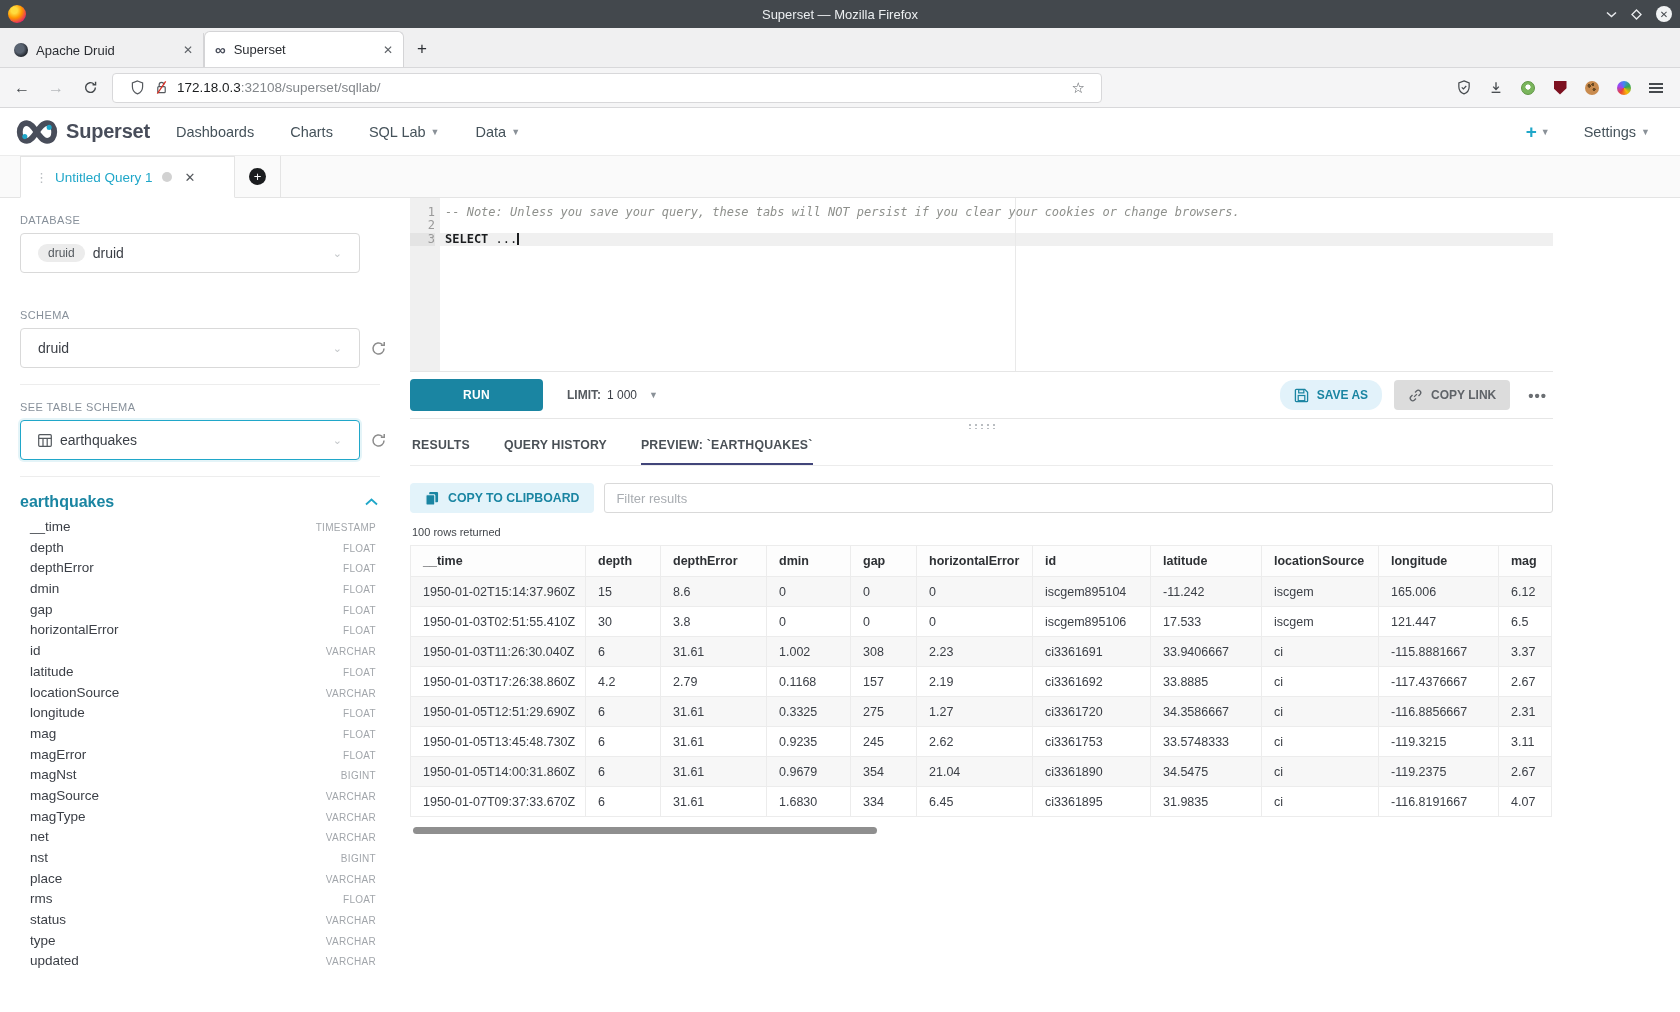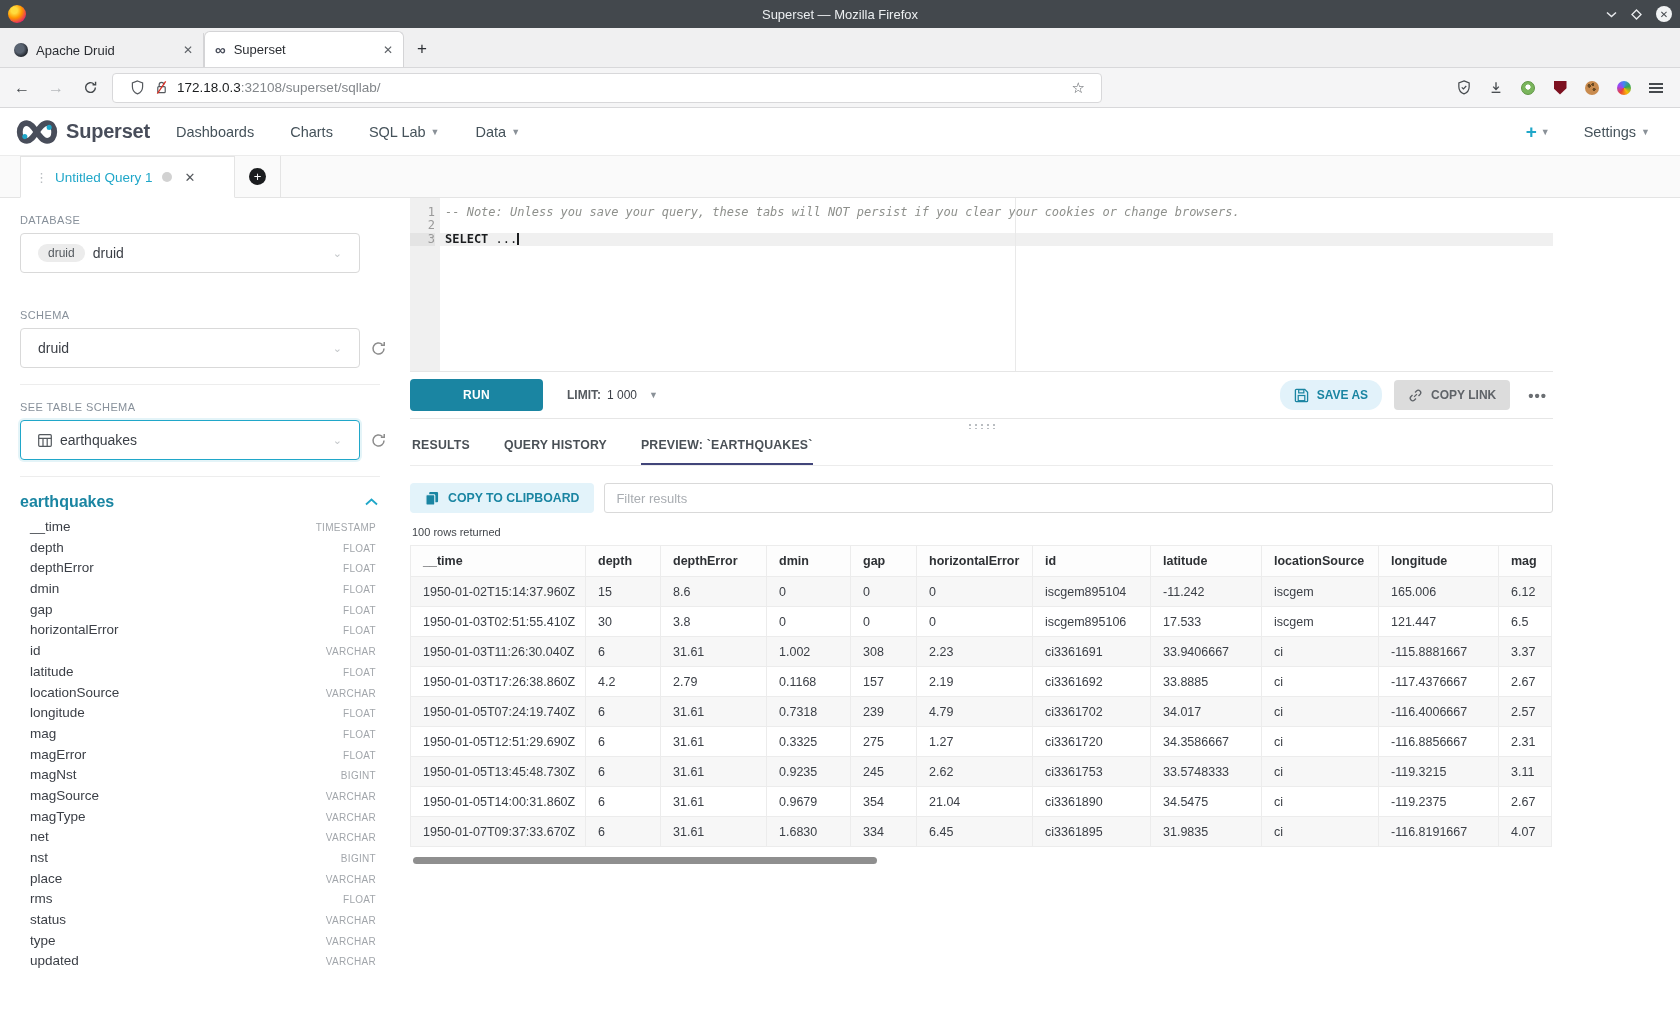--- a/index.html
+++ b/index.html
@@ -587,33 +587,20 @@
               <td>0.1168</td>
               <td>157</td>
               <td>2.19</td>
               <td>ci3361692</td>
               <td>33.8885</td>
               <td>ci</td>
               <td>-117.4376667</td>
               <td>2.67</td>
             </tr>
             <tr>
-              <td>1950-01-05T07:24:19.740Z</td>
-              <td>6</td>
-              <td>31.61</td>
-              <td>0.7318</td>
-              <td>239</td>
-              <td>4.79</td>
-              <td>ci3361702</td>
-              <td>34.017</td>
-              <td>ci</td>
-              <td>-116.4006667</td>
-              <td>2.57</td>
-            </tr>
-            <tr>
               <td>1950-01-05T12:51:29.690Z</td>
               <td>6</td>
               <td>31.61</td>
               <td>0.3325</td>
               <td>275</td>
               <td>1.27</td>
               <td>ci3361720</td>
               <td>34.3586667</td>
               <td>ci</td>
               <td>-116.8856667</td>

